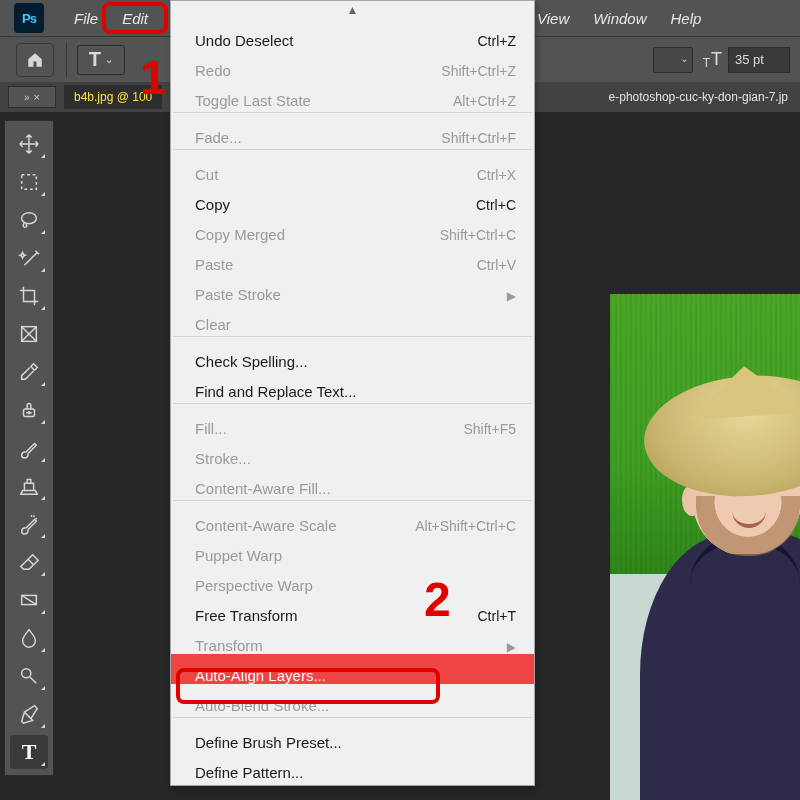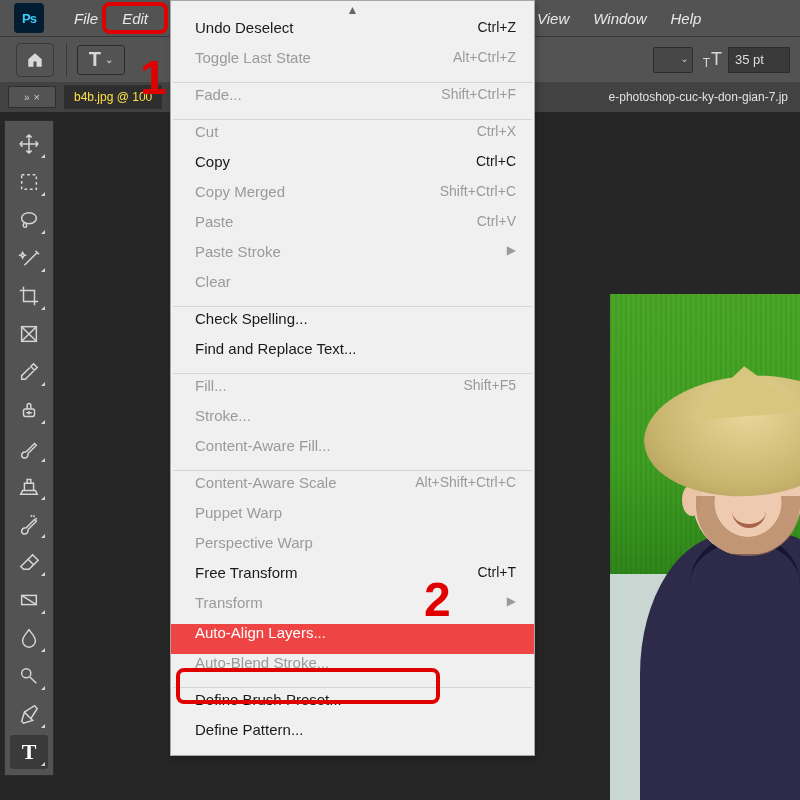--- a/index.html
+++ b/index.html
@@ -60,21 +60,21 @@
   .eye { position:absolute; top:74px; width:10px;height:6px;background:#614c3d;border-radius:50%;}
   .eye.l{left:98px;} .eye.r{left:142px;}
   .brow { position:absolute; top:64px; width:22px;height:6px;background:#8a6a4b;border-radius:3px;}
   .brow.l{left:92px;transform:rotate(-6deg);} .brow.r{left:134px;transform:rotate(6deg);}
   .mouth { position:absolute; top:116px; left:112px; width:34px;height:18px;border-bottom:4px solid #a8644b;border-radius:0 0 20px 20px;}
   .beard { position:absolute; top:102px; left:76px; width:104px; height:60px; background:radial-gradient(ellipse at 50% 10%, transparent 45%, #a97a54 46%); border-radius:0 0 50px 50px; opacity:0.65;}
 
   
   .menu { position:absolute; left:170px; top:0; width:365px; background:#f0f0f0; border:1px solid #a6a6a6; box-shadow:2px 3px 6px rgba(0,0,0,0.25); z-index:40; font-size:15px; color:#1a1a1a; padding-bottom:4px;}
   .menu .arrow-up { text-align:center; font-size:12px; color:#666; line-height:18px;}
-  .mrow { display:flex; align-items:flex-start; height:30px; padding:0 18px 0 24px;}
+  .mrow { display:flex; align-items:flex-end; height:30px; padding:0 18px 0 24px;}
   .mrow.disabled { color:#9a9a9a;}
   .mrow .lbl { flex:1; white-space:nowrap;}
   .mrow .sc { color:inherit; font-size:14px;}
   .mrow.disabled .sc { color:#9a9a9a;}
   .mrow .sub { font-size:12px;color:#333;margin-left:auto;}
   .mrow.disabled .sub { color:#9a9a9a;}
   .mrow.hl { background:#ef4444; color:#fff;}
   .sep { height:1px; background:#d5d5d5; margin:3px 2px;}
   .align-hl { position:absolute; left:176px; top:668px; width:264px; height:36px; border:4px solid #e00000; border-radius:8px; z-index:50; pointer-events:none;}
 
@@ -259,20 +259,24 @@
   </div>
 </div>
 
 <div class="menu">
   <div class="arrow-up">▲</div>
   <div class="mrow">
       <span class="lbl">Undo Deselect</span>
       <span class="sc">Ctrl+Z</span>
     </div>
   <div class="mrow disabled">
+      <span class="lbl">Redo</span>
+      <span class="sc">Shift+Ctrl+Z</span>
+    </div>
+  <div class="mrow disabled">
       <span class="lbl">Toggle Last State</span>
       <span class="sc">Alt+Ctrl+Z</span>
     </div>
   <div class="sep"></div>
   <div class="mrow disabled">
       <span class="lbl">Fade...</span>
       <span class="sc">Shift+Ctrl+F</span>
     </div>
   <div class="sep"></div>
   <div class="mrow disabled">

